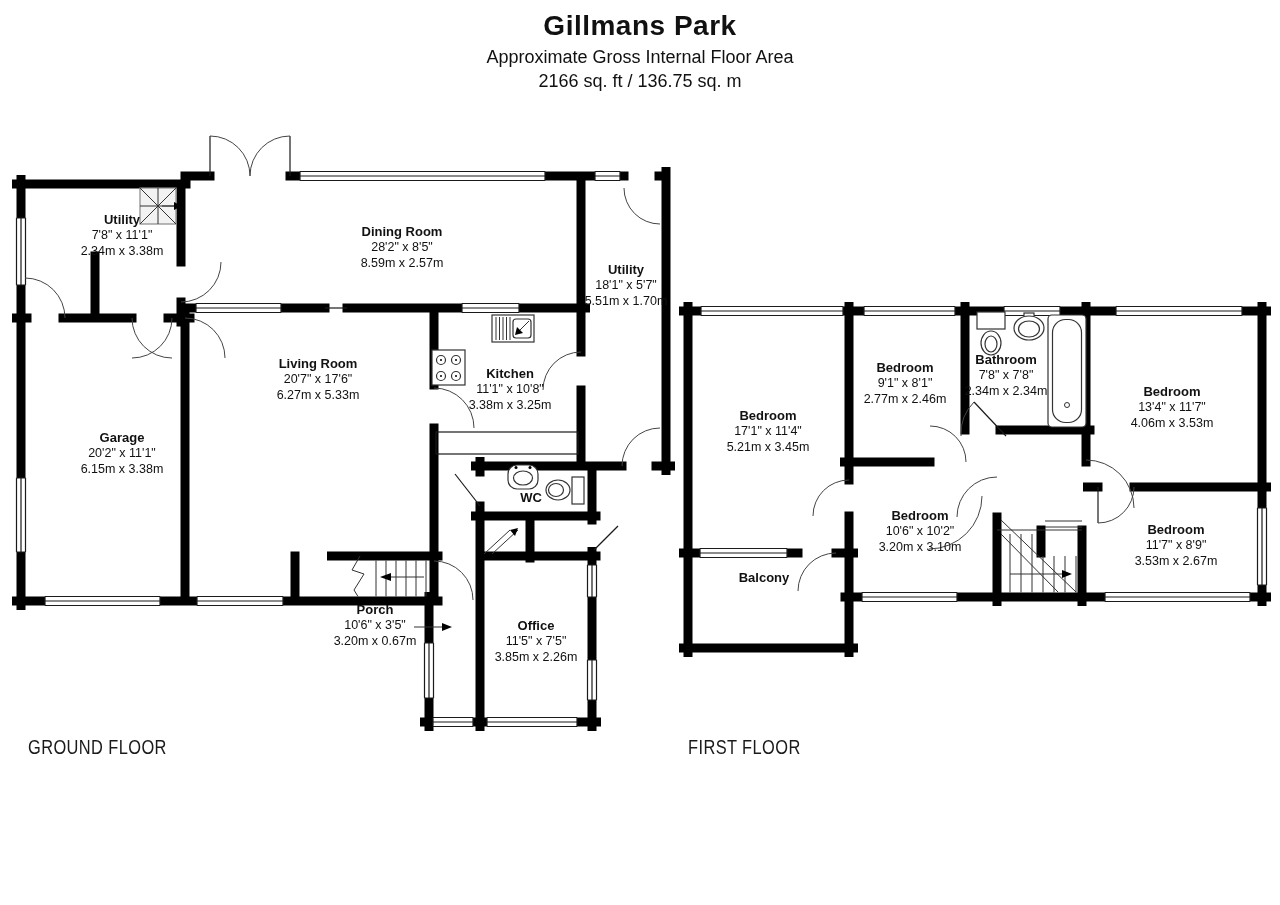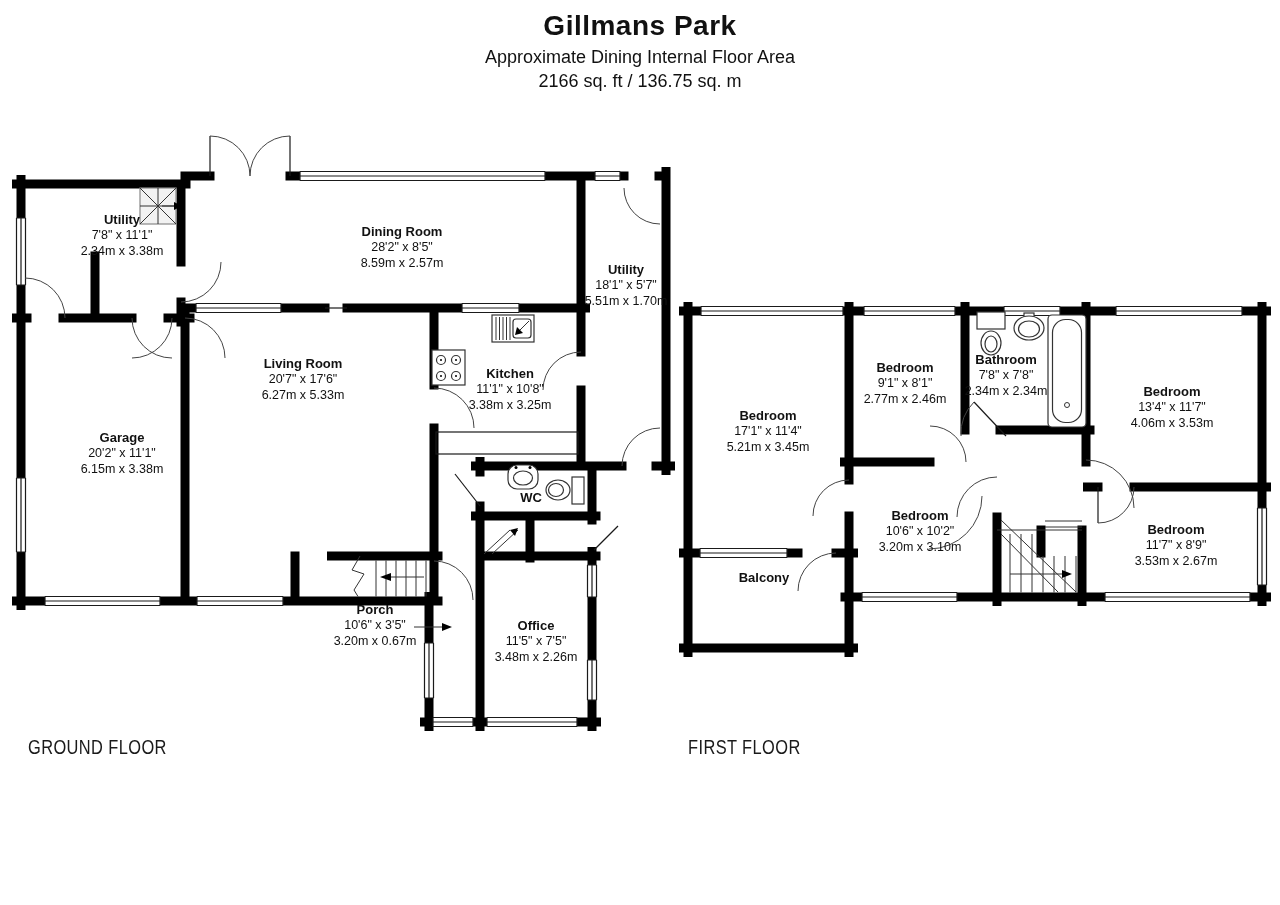--- a/index.html
+++ b/index.html
@@ -23,21 +23,21 @@
   .rlabel{position:absolute;transform:translateX(-50%);text-align:center;line-height:1.26;white-space:nowrap;}
   .rn{display:block;font-weight:bold;font-size:13px;}
   .rd{display:block;font-size:12.5px;}
 </style>
 </head>
 <body>
 
 <div id="canvas">
 
   <div class="center-text title-main">Gillmans Park</div>
-  <div class="center-text title-sub">Approximate Dining Internal Floor Area</div>
+  <div class="center-text title-sub">Approximate Gross Internal Floor Area</div>
   <div class="center-text title-area">2166 sq. ft / 136.75 sq. m</div>
 
   <svg width="1280" height="905" viewBox="0 0 1280 905">
 
     <g>
 
       <path class="w" d="M 21,179.5 V 605.5
                          M 16.5,184 H 186
                          M 181,188 V 262 M 181,302 V 322
                          M 16.5,318 H 27 M 63,318 H 132 M 168,318 H 190
@@ -262,21 +262,21 @@
   <div class="rlabel" style="left:122px;top:430px">
     <span class="rn">Garage</span>
     <span class="rd">20'2" x 11'1"</span>
     <span class="rd">6.15m x 3.38m</span>
   </div>
   <div class="rlabel" style="left:402px;top:224px">
     <span class="rn">Dining Room</span>
     <span class="rd">28'2" x 8'5"</span>
     <span class="rd">8.59m x 2.57m</span>
   </div>
-  <div class="rlabel" style="left:303px;top:356px">
+  <div class="rlabel" style="left:318px;top:356px">
     <span class="rn">Living Room</span>
     <span class="rd">20'7" x 17'6"</span>
     <span class="rd">6.27m x 5.33m</span>
   </div>
   <div class="rlabel" style="left:510px;top:366px">
     <span class="rn">Kitchen</span>
     <span class="rd">11'1" x 10'8"</span>
     <span class="rd">3.38m x 3.25m</span>
   </div>
   <div class="rlabel" style="left:626px;top:262px">
@@ -288,21 +288,21 @@
     <span class="rn">WC</span>
   </div>
   <div class="rlabel" style="left:375px;top:602px">
     <span class="rn">Porch</span>
     <span class="rd">10'6" x 3'5"</span>
     <span class="rd">3.20m x 0.67m</span>
   </div>
   <div class="rlabel" style="left:536px;top:618px">
     <span class="rn">Office</span>
     <span class="rd">11'5" x 7'5"</span>
-    <span class="rd">3.48m x 2.26m</span>
+    <span class="rd">3.85m x 2.26m</span>
   </div>
 
   <div class="rlabel" style="left:768px;top:408px">
     <span class="rn">Bedroom</span>
     <span class="rd">17'1" x 11'4"</span>
     <span class="rd">5.21m x 3.45m</span>
   </div>
   <div class="rlabel" style="left:905px;top:360px">
     <span class="rn">Bedroom</span>
     <span class="rd">9'1" x 8'1"</span>

